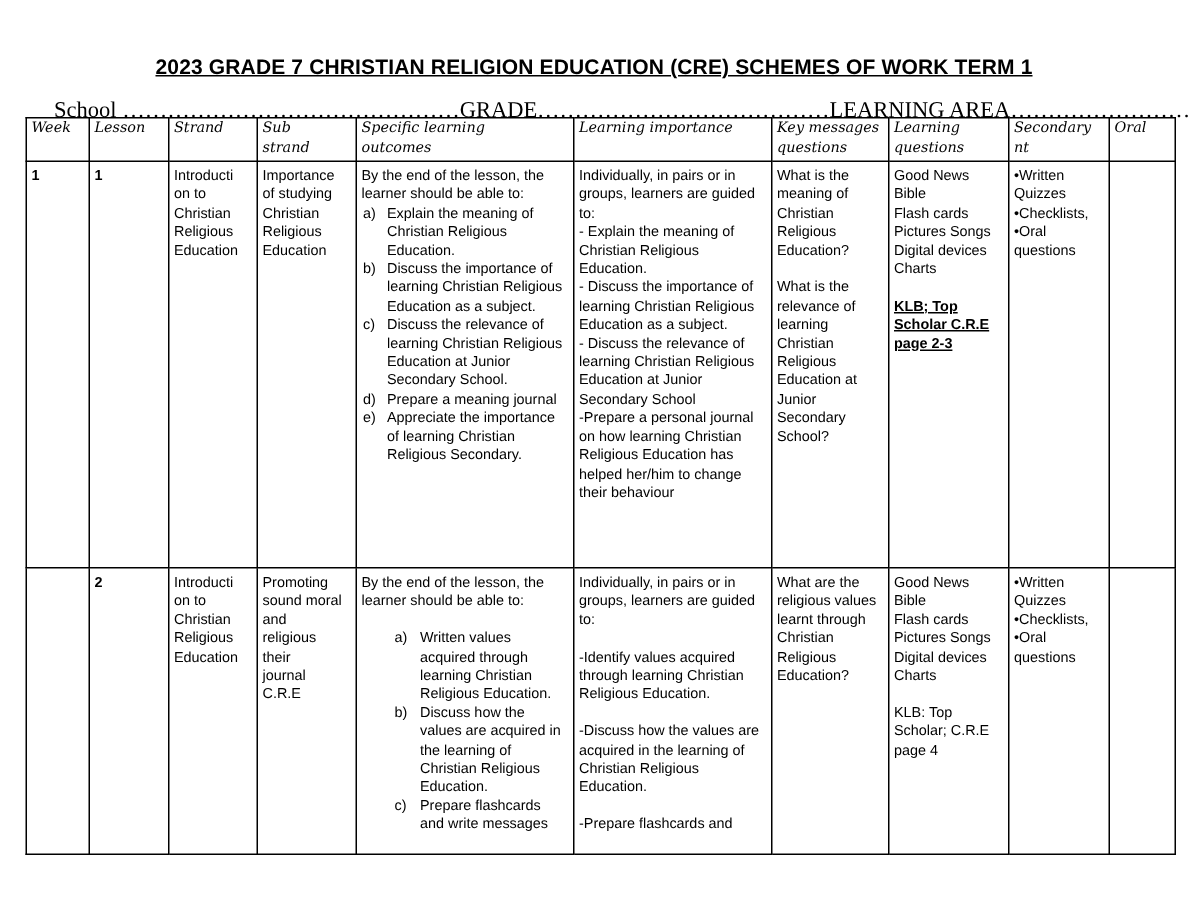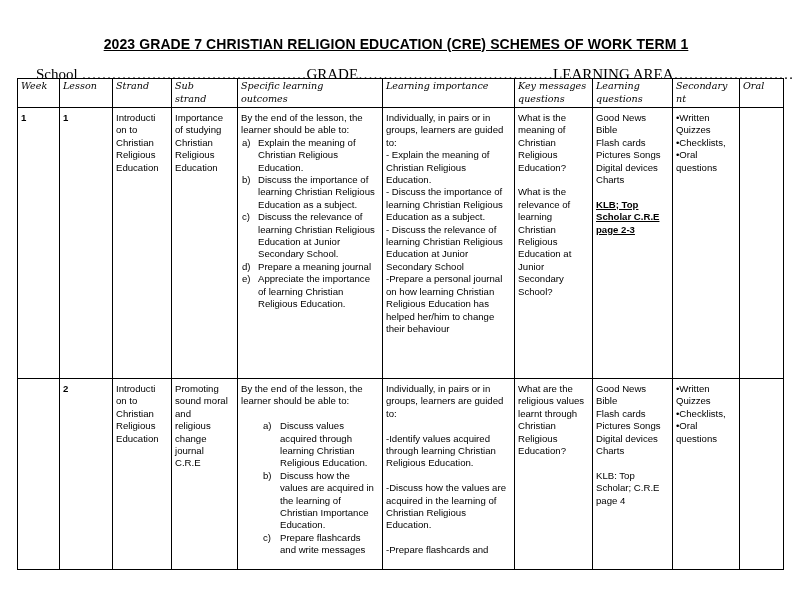--- a/index.html
+++ b/index.html
@@ -106,21 +106,21 @@
         <div>Religious</div>
         <div>Education</div>
       </td>
       <td>
         <div>By the end of the lesson, the learner should be able to:</div>
         <ol class="lettered">
           <li><span class="marker">a)</span><span>Explain the meaning of Christian Religious Education.</span></li>
           <li><span class="marker">b)</span><span>Discuss the importance of learning Christian Religious Education as a subject.</span></li>
           <li><span class="marker">c)</span><span>Discuss the relevance of learning Christian Religious Education at Junior Secondary School.</span></li>
           <li><span class="marker">d)</span><span>Prepare a meaning journal</span></li>
-          <li><span class="marker">e)</span><span>Appreciate the importance of learning Christian Religious Education.</span></li>
+          <li><span class="marker">e)</span><span>Appreciate the importance of learning Christian Religious Secondary.</span></li>
         </ol>
       </td>
       <td>
         <div>Individually, in pairs or in groups, learners are guided to:</div>
         <div>- Explain the meaning of Christian Religious Education.</div>
         <div>- Discuss the importance of learning Christian Religious Education as a subject.</div>
         <div>- Discuss the relevance of learning Christian Religious Education at Junior Secondary School</div>
         <div>-Prepare a personal journal on how learning Christian Religious Education has helped her/him to change their behaviour</div>
       </td>
       <td>
@@ -154,30 +154,30 @@
         <div>on to</div>
         <div>Christian</div>
         <div>Religious</div>
         <div>Education</div>
       </td>
       <td>
         <div>Promoting</div>
         <div>sound moral</div>
         <div>and</div>
         <div>religious</div>
-        <div>change</div>
+        <div>their</div>
         <div>journal</div>
         <div>C.R.E</div>
       </td>
       <td>
         <div>By the end of the lesson, the learner should be able to:</div>
         <div class="gap"></div>
         <ol class="lettered indented">
-          <li><span class="marker">a)</span><span>Discuss values acquired through learning Christian Religious Education.</span></li>
-          <li><span class="marker">b)</span><span>Discuss how the values are acquired in the learning of Christian Importance Education.</span></li>
+          <li><span class="marker">a)</span><span>Written values acquired through learning Christian Religious Education.</span></li>
+          <li><span class="marker">b)</span><span>Discuss how the values are acquired in the learning of Christian Religious Education.</span></li>
           <li><span class="marker">c)</span><span>Prepare flashcards and write messages</span></li>
         </ol>
       </td>
       <td>
         <div>Individually, in pairs or in groups, learners are guided to:</div>
         <div class="gap"></div>
         <div>-Identify values acquired through learning Christian Religious Education.</div>
         <div class="gap"></div>
         <div>-Discuss how the values are acquired in the learning of Christian Religious Education.</div>
         <div class="gap"></div>

